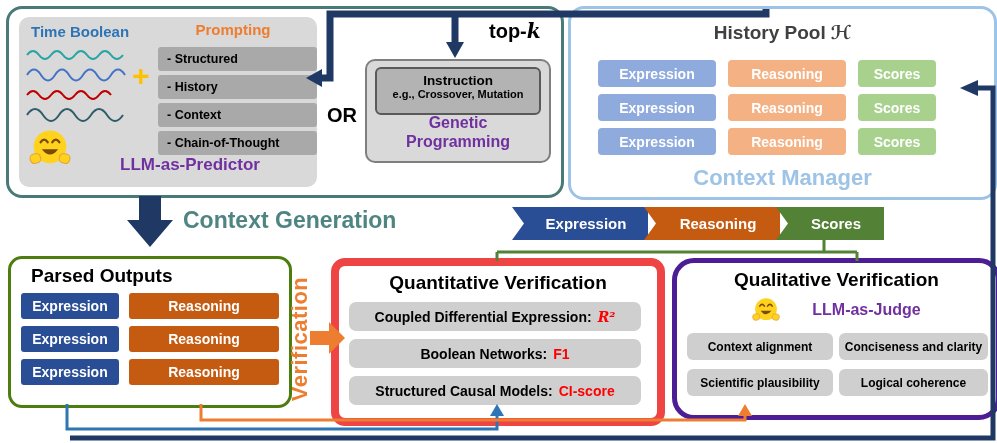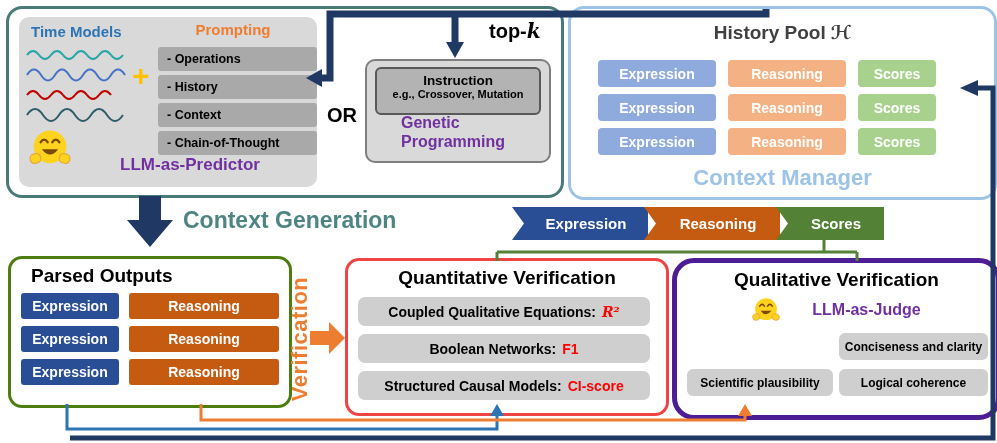--- a/index.html
+++ b/index.html
@@ -16,21 +16,21 @@
   .prompting-title{left:139px;top:4px;width:150px;text-align:center;color:#ed7d31;font-weight:bold;font-size:15px;}
   .prompt-item{left:139px;width:150px;height:24px;background:#a9a9a9;border-radius:3px;color:#000;font-weight:bold;font-size:12.5px;line-height:24px;padding-left:9px;}
   .pi-0{top:30px}.pi-1{top:58px}.pi-2{top:86px}.pi-3{top:114px}
   .hf-predictor{left:10px;top:110px;width:42px;height:42px;}
   .llm-label{left:56px;top:138px;width:230px;text-align:center;color:#7030a0;font-weight:bold;font-size:17px;}
   .or-label{left:318px;top:95px;font-weight:bold;font-size:20px;color:#000;}
   .gp-box{left:356px;top:50px;width:182px;height:100px;background:#d9d9d9;border:2px solid #7f7f7f;border-radius:10px;}
   .ops-box{left:8px;top:6px;width:162px;height:44px;background:#b3b3b3;border:2px solid #595959;border-radius:6px;text-align:center;}
   .ops-title{display:block;font-weight:bold;font-size:13.5px;margin-top:4px;}
   .ops-sub{display:block;font-weight:bold;font-size:11px;}
-  .gp-label{left:0;right:0;top:52px;text-align:left;color:#7030a0;font-weight:bold;font-size:16px;line-height:1.2;padding:0 34px;}
+  .gp-label{left:0;right:0;top:52px;text-align:center;color:#7030a0;font-weight:bold;font-size:16px;line-height:1.2;padding:0 34px;}
   .topk{left:489px;top:19px;font-weight:bold;font-size:20px;color:#000;}
   .math-var{font-family:"DejaVu Serif","DejaVu Sans",serif;font-style:italic;}
 
   
   .context-box{left:568px;top:6px;width:423px;height:188px;border:3px solid #9dc3e6;border-radius:16px;}
   .hp-title{left:0;right:0;top:12px;text-align:center;font-weight:bold;font-size:19px;color:#404040;}
   .hp-symbol{font-family:"DejaVu Serif","DejaVu Sans",serif;font-style:italic;margin-left:5px;}
   .pool-row{left:27px;display:flex;gap:12px;height:27px;}
   .pr-0{top:51px}.pr-1{top:85px}.pr-2{top:119px}
   .pill{display:flex;align-items:center;justify-content:center;color:#fff;font-weight:bold;font-size:14px;border-radius:4px;}
@@ -51,21 +51,21 @@
   .po-title{left:20px;top:6px;font-weight:bold;font-size:19px;color:#000;}
   .po-row{left:10px;display:flex;gap:10px;height:26px;}
   .por-0{top:34px}.por-1{top:67px}.por-2{top:100px}
   .pill-expr-dark{background:#2a4e96;width:98px;height:26px;border-radius:3px;}
   .pill-reas-dark{background:#c55a11;width:150px;height:26px;border-radius:3px;}
 
   
   .verification-label{left:215px;top:326px;width:170px;height:26px;transform:rotate(-90deg);transform-origin:center;text-align:center;color:#ed7d31;font-weight:bold;font-size:22px;letter-spacing:.5px;}
 
   
-  .quant-box{left:345px;top:258px;width:318px;height:152px;border:3px solid #ef4444;border-radius:14px;}
+  .quant-box{left:331px;top:258px;width:318px;height:152px;border:8px solid #ef4444;border-radius:14px;}
   .qv-title{left:0;right:0;top:6px;text-align:center;font-weight:bold;font-size:19px;color:#000;}
   .qrow{left:10px;width:292px;height:29px;background:#cfcfcf;border-radius:7px;display:flex;align-items:center;justify-content:center;gap:6px;font-weight:bold;font-size:14px;color:#000;}
   .qr-0{top:36px}.qr-1{top:73px}.qr-2{top:110px}
   .metric{color:#ff0000;font-weight:bold;}
   .metric-italic{font-family:"DejaVu Serif","DejaVu Sans",serif;font-style:italic;}
 
   
   .qual-box{left:672px;top:258px;width:319px;height:152px;border:5px solid #4c1d95;border-radius:22px;}
   .judge-row{left:0;right:0;top:32px;height:30px;display:flex;align-items:center;justify-content:center;gap:8px;}
   .judge-label{color:#7030a0;font-weight:bold;font-size:16px;margin-left:24px;}
@@ -78,30 +78,30 @@
   .overlay{position:absolute;left:0;top:0;z-index:6;pointer-events:none;}
 </style>
 </head>
 <body>
 
 <div class="canvas">
 
   <div class="box group-box">
 
     <div class="box llm-panel">
-      <span class="abs ts-label">Time Models</span>
+      <span class="abs ts-label">Time Boolean</span>
       <svg class="abs waves" width="106" height="80" viewBox="0 0 106 80">
         <path d="M4 10 Q10 2 16 10 T28 10 T40 10 T52 10 T64 10 T76 10 T88 10 T100 10" fill="none" stroke="#2aa5a5" stroke-width="2"></path>
         <path d="M4 30 Q11 19 18 30 T32 30 T46 30 T60 30 T74 30 T88 30 T102 30" fill="none" stroke="#4472c4" stroke-width="2"></path>
         <path d="M4 50 Q10 42 16 50 T28 50 T40 50 T52 50 T64 50 T76 50 T88 50" fill="none" stroke="#c00000" stroke-width="2"></path>
         <path d="M4 70 Q12 58 20 70 T36 70 T52 70 T68 70 T84 70 T100 70" fill="none" stroke="#2f5c6b" stroke-width="2"></path>
       </svg>
       <span class="abs plus">+</span>
       <span class="abs prompting-title">Prompting</span>
-      <div class="abs prompt-item pi-0">- Operations</div>
+      <div class="abs prompt-item pi-0">- Structured</div>
       <div class="abs prompt-item pi-1">- History</div>
       <div class="abs prompt-item pi-2">- Context</div>
       <div class="abs prompt-item pi-3">- Chain-of-Thought</div>
       <svg class="abs hf-predictor" viewBox="0 0 36 36">
         <circle cx="18" cy="17" r="14" fill="#FFD21E"></circle>
         <path d="M10 13 Q13 8.5 16 13" stroke="#7a4a08" stroke-width="2" fill="none" stroke-linecap="round"></path>
         <path d="M20 13 Q23 8.5 26 13" stroke="#7a4a08" stroke-width="2" fill="none" stroke-linecap="round"></path>
         <path d="M11 19 Q18 28 25 19 Z" fill="#7a4a08"></path>
         <rect x="1" y="23" width="9" height="8" rx="3.5" fill="#FFD21E" stroke="#e8a33d" transform="rotate(-15 5.5 27)"></rect>
         <rect x="26" y="23" width="9" height="8" rx="3.5" fill="#FFD21E" stroke="#e8a33d" transform="rotate(15 30.5 27)"></rect>
@@ -164,21 +164,21 @@
       <div class="pill pill-expr-dark">Expression</div>
       <div class="pill pill-reas-dark">Reasoning</div>
     </div>
   </div>
 
   <div class="abs verification-label">Verification</div>
 
   <div class="box quant-box">
     <div class="abs qv-title">Quantitative Verification</div>
     <div class="abs qrow qr-0">
-      <span>Coupled Qualitative Equations:</span>
+      <span>Coupled Differential Expression:</span>
       <span class="metric metric-italic">R²</span>
     </div>
     <div class="abs qrow qr-1">
       <span>Boolean Networks:</span>
       <span class="metric">F1</span>
     </div>
     <div class="abs qrow qr-2">
       <span>Structured Causal Models:</span>
       <span class="metric">CI-score</span>
     </div>
@@ -190,20 +190,21 @@
       <svg width="28" height="28" viewBox="0 0 36 36">
         <circle cx="18" cy="17" r="14" fill="#FFD21E"></circle>
         <path d="M10 13 Q13 8.5 16 13" stroke="#7a4a08" stroke-width="2" fill="none" stroke-linecap="round"></path>
         <path d="M20 13 Q23 8.5 26 13" stroke="#7a4a08" stroke-width="2" fill="none" stroke-linecap="round"></path>
         <path d="M11 19 Q18 28 25 19 Z" fill="#7a4a08"></path>
         <rect x="1" y="23" width="9" height="8" rx="3.5" fill="#FFD21E" stroke="#e8a33d" transform="rotate(-15 5.5 27)"></rect>
         <rect x="26" y="23" width="9" height="8" rx="3.5" fill="#FFD21E" stroke="#e8a33d" transform="rotate(15 30.5 27)"></rect>
       </svg>
       <span class="judge-label">LLM-as-Judge</span>
     </div>
+    <div class="crit cr-0">Context alignment</div>
     <div class="crit cr-1">Conciseness and clarity</div>
     <div class="crit cr-2">Scientific plausibility</div>
     <div class="crit cr-3">Logical coherence</div>
   </div>
 
   <svg class="overlay" width="997" height="443" viewBox="0 0 997 443">
 
     <path d="M 766 9 V 14 H 330 V 78 H 322" fill="none" stroke="#1f3864" stroke-width="7"></path>
     <path d="M 455 14 V 44" fill="none" stroke="#1f3864" stroke-width="7"></path>
     <polygon points="446,42 464,42 455,58" fill="#1f3864"></polygon>

